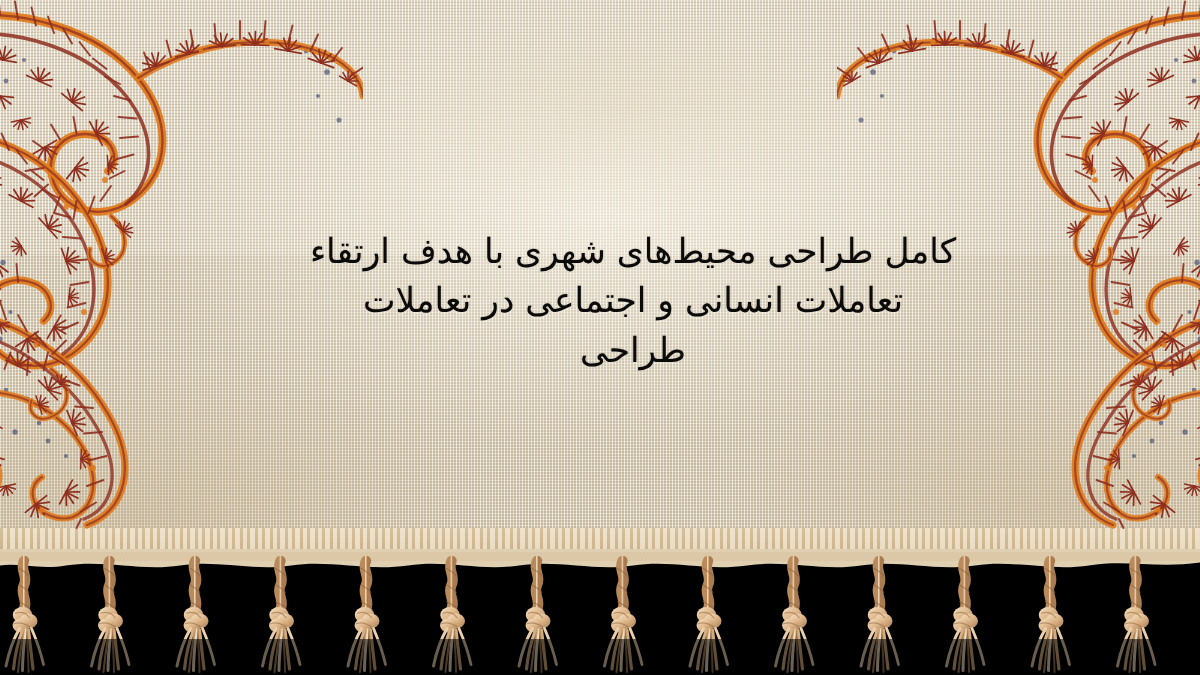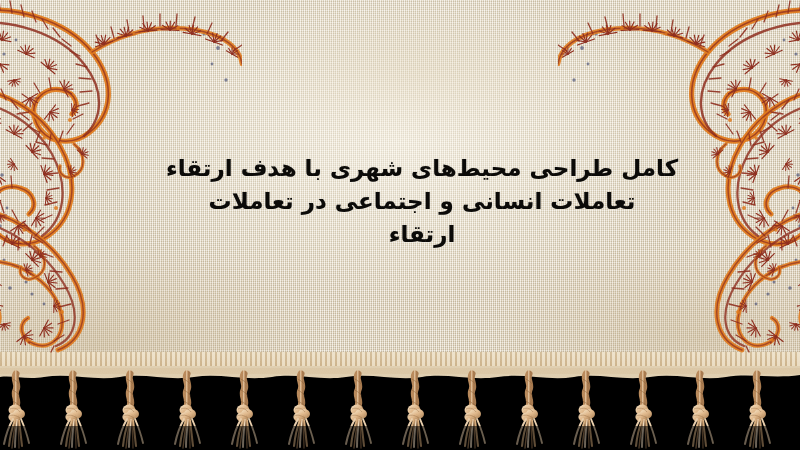--- a/index.html
+++ b/index.html
@@ -89,21 +89,21 @@
     position: absolute;
     left: 0;
     right: 0;
     top: 152px;
     text-align: center;
     direction: rtl;
   }
   .title-line {
     font-family: "DejaVu Sans", "Liberation Sans", sans-serif;
     font-size: 23px;
-    font-weight: 700;
+    font-weight: 400;
     line-height: 33px;
     color: #0b0a08;
     letter-spacing: 0px;
     white-space: nowrap;
     text-shadow:
       0 1px 0 rgba(255,250,238,0.40),
       0 0 1px rgba(0,0,0,0.35);
     padding-left: 44px;
   }
 
@@ -566,21 +566,21 @@
           <circle cx="54" cy="346" r="1.8"></circle>
         <circle cx="204" cy="34" r="1.8"></circle>
           <circle cx="160" cy="40" r="1.6"></circle>
       </g>
     </svg>
   </div>
 
   <div class="title-block">
     <div class="title-line">کامل طراحی محیط‌های شهری با هدف ارتقاء</div>
     <div class="title-line">تعاملات انسانی و اجتماعی در تعاملات</div>
-    <div class="title-line">ارتقاء</div>
+    <div class="title-line">طراحی</div>
   </div>
 
   <div class="fringe">
     <svg viewBox="0 0 800 84" xmlns="http://www.w3.org/2000/svg">
       <defs>
         <linearGradient id="cordG" x1="0" y1="0" x2="1" y2="0">
           <stop offset="0%" stop-color="#b98a5c"></stop>
           <stop offset="35%" stop-color="#f2dcbd"></stop>
           <stop offset="65%" stop-color="#ddb285"></stop>
           <stop offset="100%" stop-color="#a87b50"></stop>

